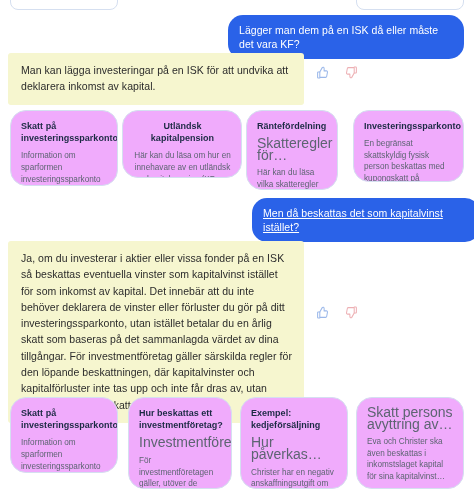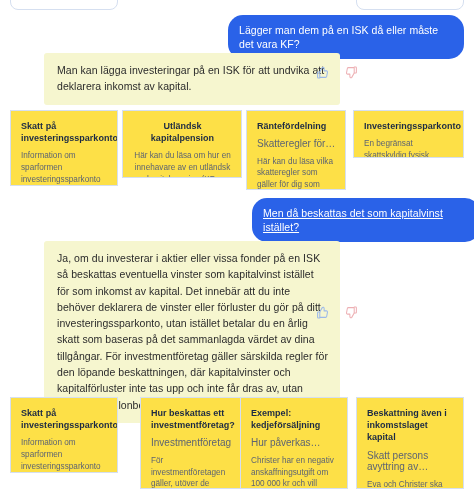--- a/index.html
+++ b/index.html
@@ -31,51 +31,50 @@
   }
   .bubble-bot {
     position: absolute;
     background: #f6f6cf;
     color: #2b2b2b;
     border-radius: 3px;
     font-size: 10.5px;
     line-height: 16.3px;
     padding: 9px 12px 10px 13px;
     letter-spacing: 0.05px;
-    margin-left: 36px;
   }
 
   
   .feedback {
     position: absolute;
     display: flex;
     gap: 16px;
     align-items: flex-start;
   }
   .fb-icon { width: 13px; height: 13px; display: block; }
 
   
   .card {
     position: absolute;
-    background: #fde047;
+    background: #f0abfc;
     border: 1px solid #d5dff0;
-    border-radius: 0;
+    border-radius: 16px;
     padding: 9px 9px 9px 10px;
     overflow: hidden;
   }
   .card-title {
     font-size: 9px;
     font-weight: bold;
     color: #1c2a44;
     line-height: 12.2px;
     letter-spacing: 0.02px;
     margin-bottom: 6px;
   }
   .card-sub {
-    font-size: 10px;
+    font-size: 14px;
     color: #5d6472;
     line-height: 11.6px;
     margin-bottom: 6px;
   }
   .card-body {
     font-size: 8.2px;
     color: #5d6472;
     line-height: 11.6px;
   }
   .card-partial {
@@ -115,27 +114,27 @@
   <div class="card" style="left:10px; top:110px; width:108px; height:76px;">
     <div class="card-title">Skatt på investeringssparkonto</div>
     <div class="card-body">Information om sparformen investeringssparkonto som infördes den 1 januari 2012</div>
   </div>
 
   <div class="card" style="left:122px; top:110px; width:120px; height:68px;text-align:center;">
     <div class="card-title">Utländsk kapitalpension</div>
     <div class="card-body">Här kan du läsa om hur en innehavare av en utländsk kapitalpension (KP-försäkring)…</div>
   </div>
 
-  <div class="card" style="left:246px; top:110px; width:100px; height:80px;">
+  <div class="card" style="left:246px; top:110px; width:92px; height:80px;">
     <div class="card-title">Räntefördelning</div>
     <div class="card-sub">Skatteregler för…</div>
     <div class="card-body">Här kan du läsa vilka skatteregler som gäller för dig som är…</div>
   </div>
 
-  <div class="card" style="left:353px; top:110px; width:111px; height:48px;">
+  <div class="card" style="left:353px; top:110px; width:111px; height:72px;">
     <div class="card-title">Investeringssparkonto</div>
     <div class="card-body">En begränsat skattskyldig fysisk person beskattas med kupongskatt på utdelning.…</div>
   </div>
 
   <div class="bubble-user" style="left:252px; top:198px; width:228px;text-decoration:underline;">Men då beskattas det som kapitalvinst istället?</div>
 
   <div class="bubble-bot" style="left:8px; top:241px; width:296px;">Ja, om du investerar i aktier eller vissa fonder på en ISK så beskattas eventuella vinster som kapitalvinst istället för som inkomst av kapital. Det innebär att du inte behöver deklarera de vinster eller förluster du gör på ditt investeringssparkonto, utan istället betalar du en årlig skatt som baseras på det sammanlagda värdet av dina tillgångar. För investmentföretag gäller särskilda regler för den löpande beskattningen, där kapitalvinster och kapitalförluster inte tas upp och inte får dras av, utan istället schablonbeskattas.</div>
 
   <div class="feedback" style="left:316px; top:306px;">
     <span>
@@ -150,31 +149,30 @@
         <path d="M17 13l-4.5 8A2 2 0 0 1 9 19.5V15H4.8a2 2 0 0 1-2-2.4l1.5-8A2 2 0 0 1 6.3 3H17z"></path>
       </svg>
     </span>
   </div>
 
   <div class="card" style="left:10px; top:397px; width:108px; height:76px;">
     <div class="card-title">Skatt på investeringssparkonto</div>
     <div class="card-body">Information om sparformen investeringssparkonto som infördes den 1 januari 2012</div>
   </div>
 
-  <div class="card" style="left:128px; top:397px; width:104px; height:92px;margin-left:12px;">
+  <div class="card" style="left:128px; top:397px; width:104px; height:92px;">
     <div class="card-title">Hur beskattas ett investmentföretag?</div>
     <div class="card-sub">Investmentföretag</div>
     <div class="card-body">För investmentföretagen gäller, utöver de allmänna reglerna i…</div>
   </div>
 
   <div class="card" style="left:240px; top:397px; width:108px; height:92px;">
     <div class="card-title">Exempel: kedjeförsäljning</div>
     <div class="card-sub">Hur påverkas…</div>
     <div class="card-body">Christer har en negativ anskaffningsutgift om 100 000 kr och vill inte…</div>
   </div>
 
   <div class="card" style="left:356px; top:397px; width:108px; height:92px;">
-    <div class="card-title">Beskattning även i inkomstslaget kapital</div>
     <div class="card-sub">Skatt persons avyttring av…</div>
     <div class="card-body">Eva och Christer ska även beskattas i inkomstslaget kapital för sina kapitalvinst…</div>
   </div>
 
 </div>
 
 </body></html>

